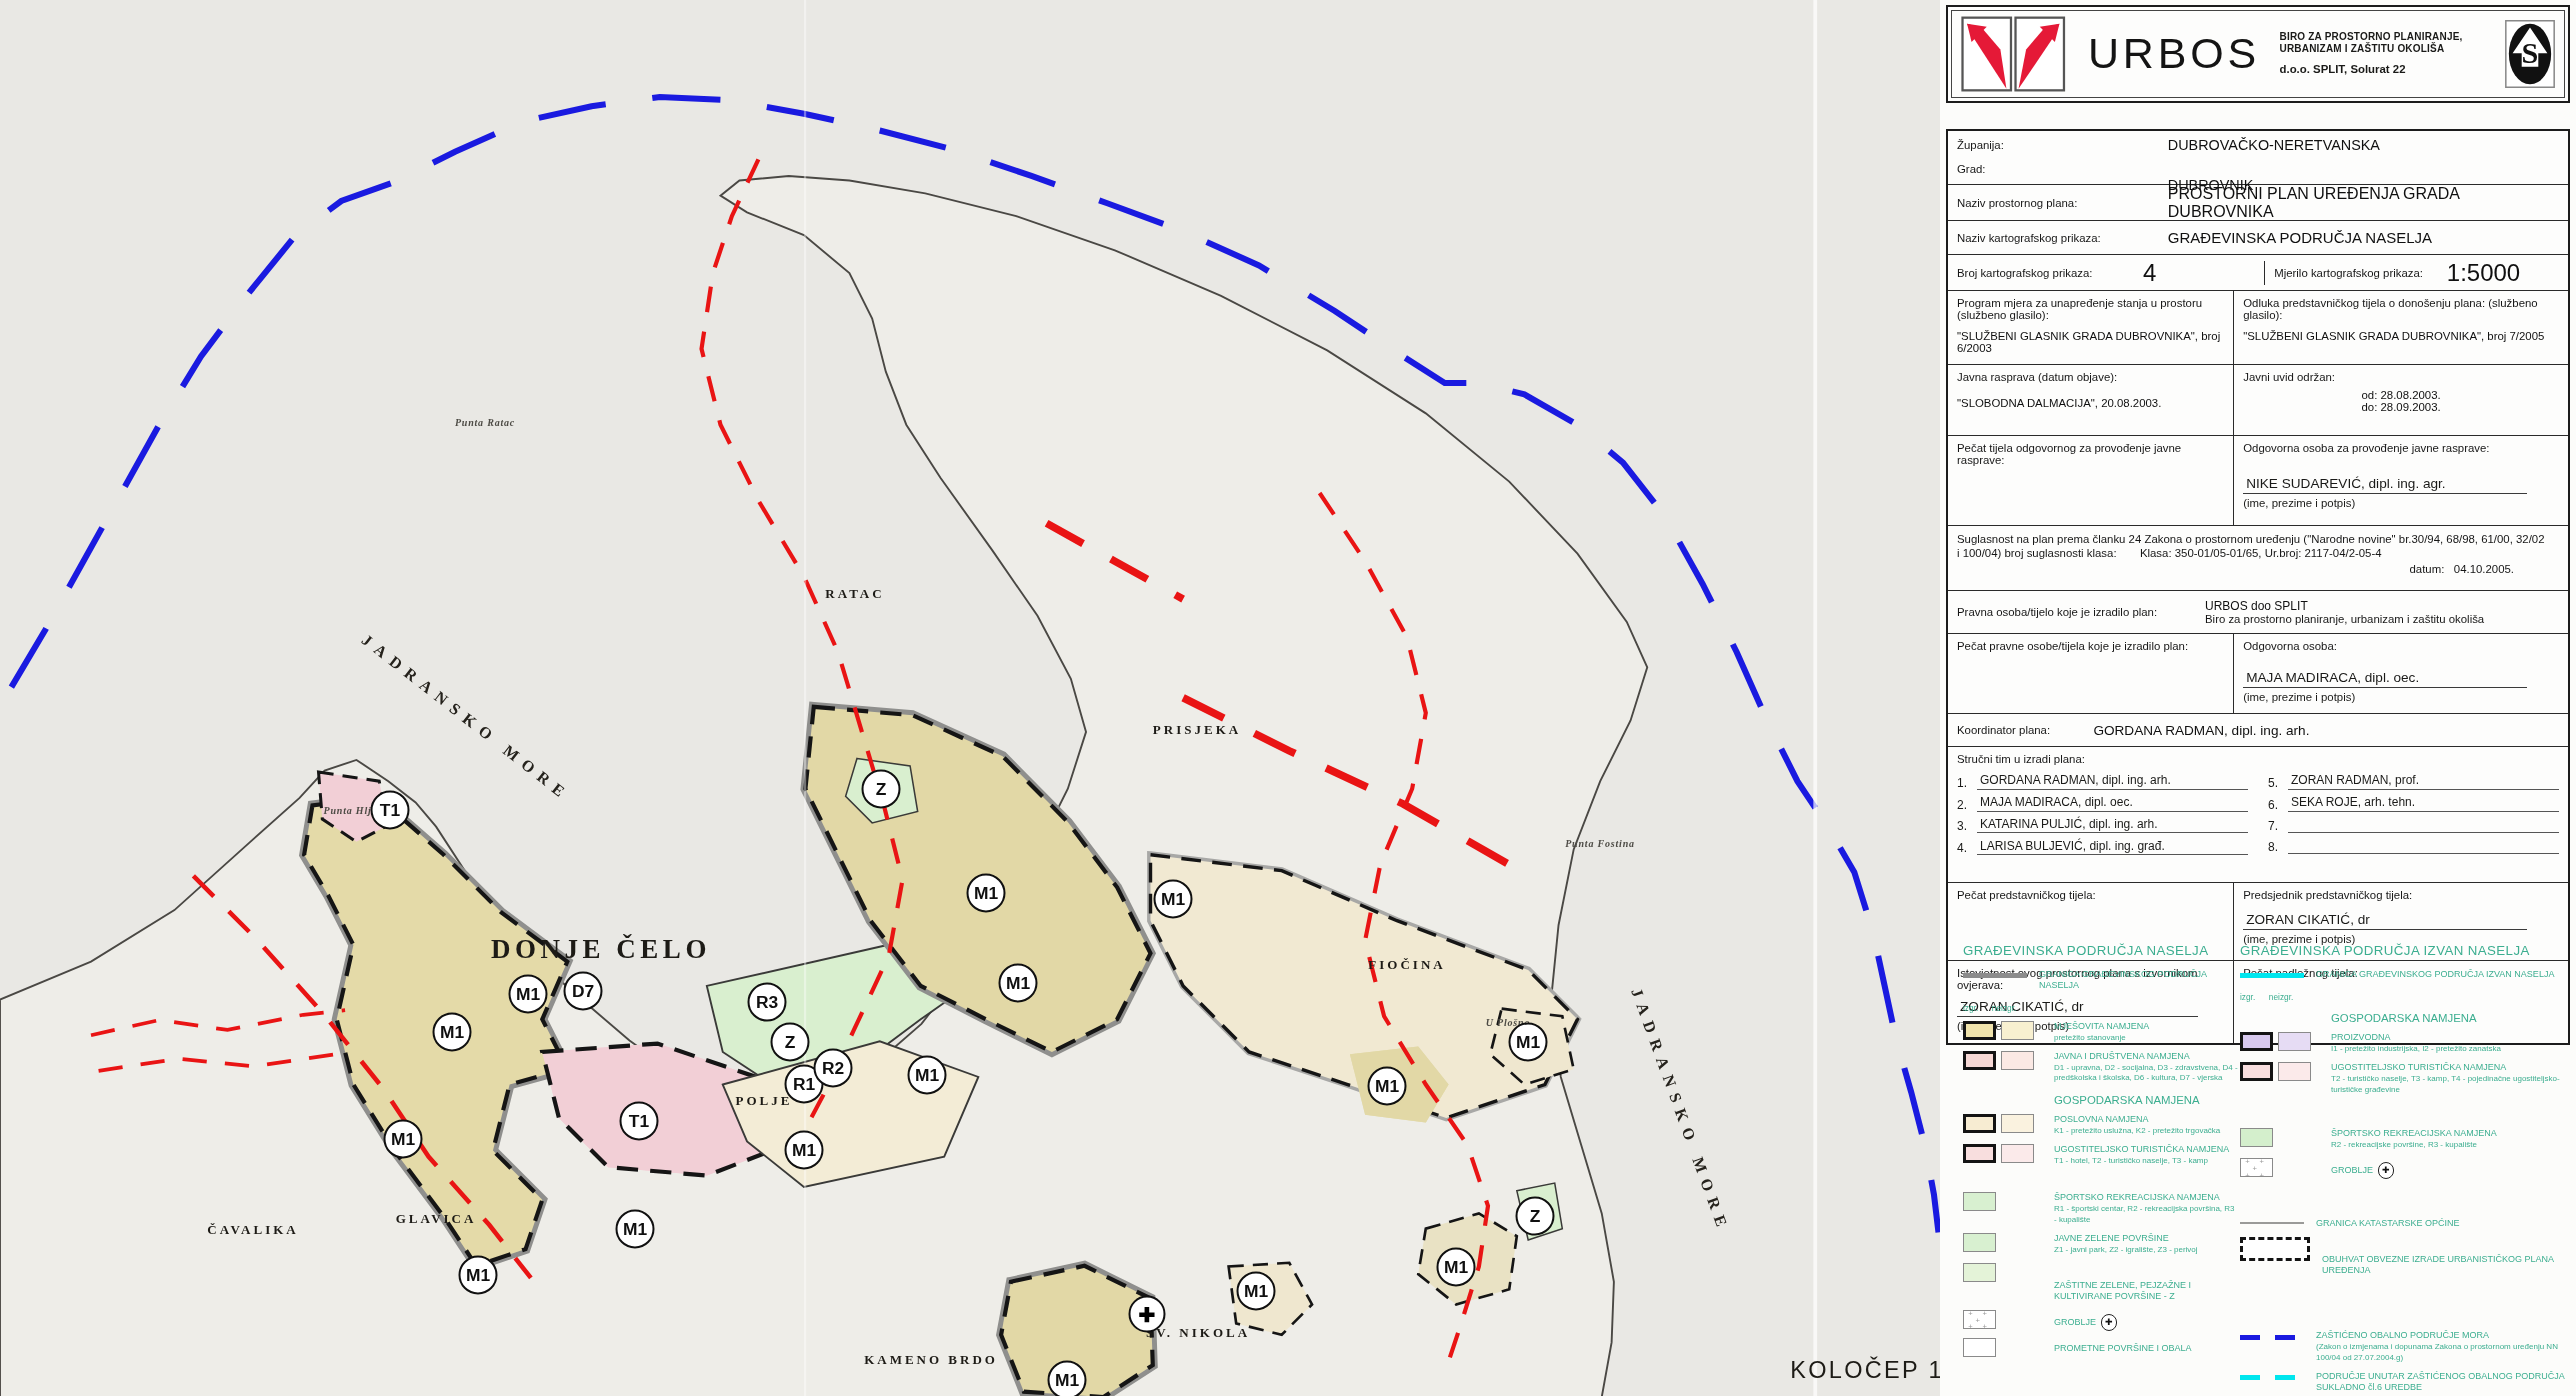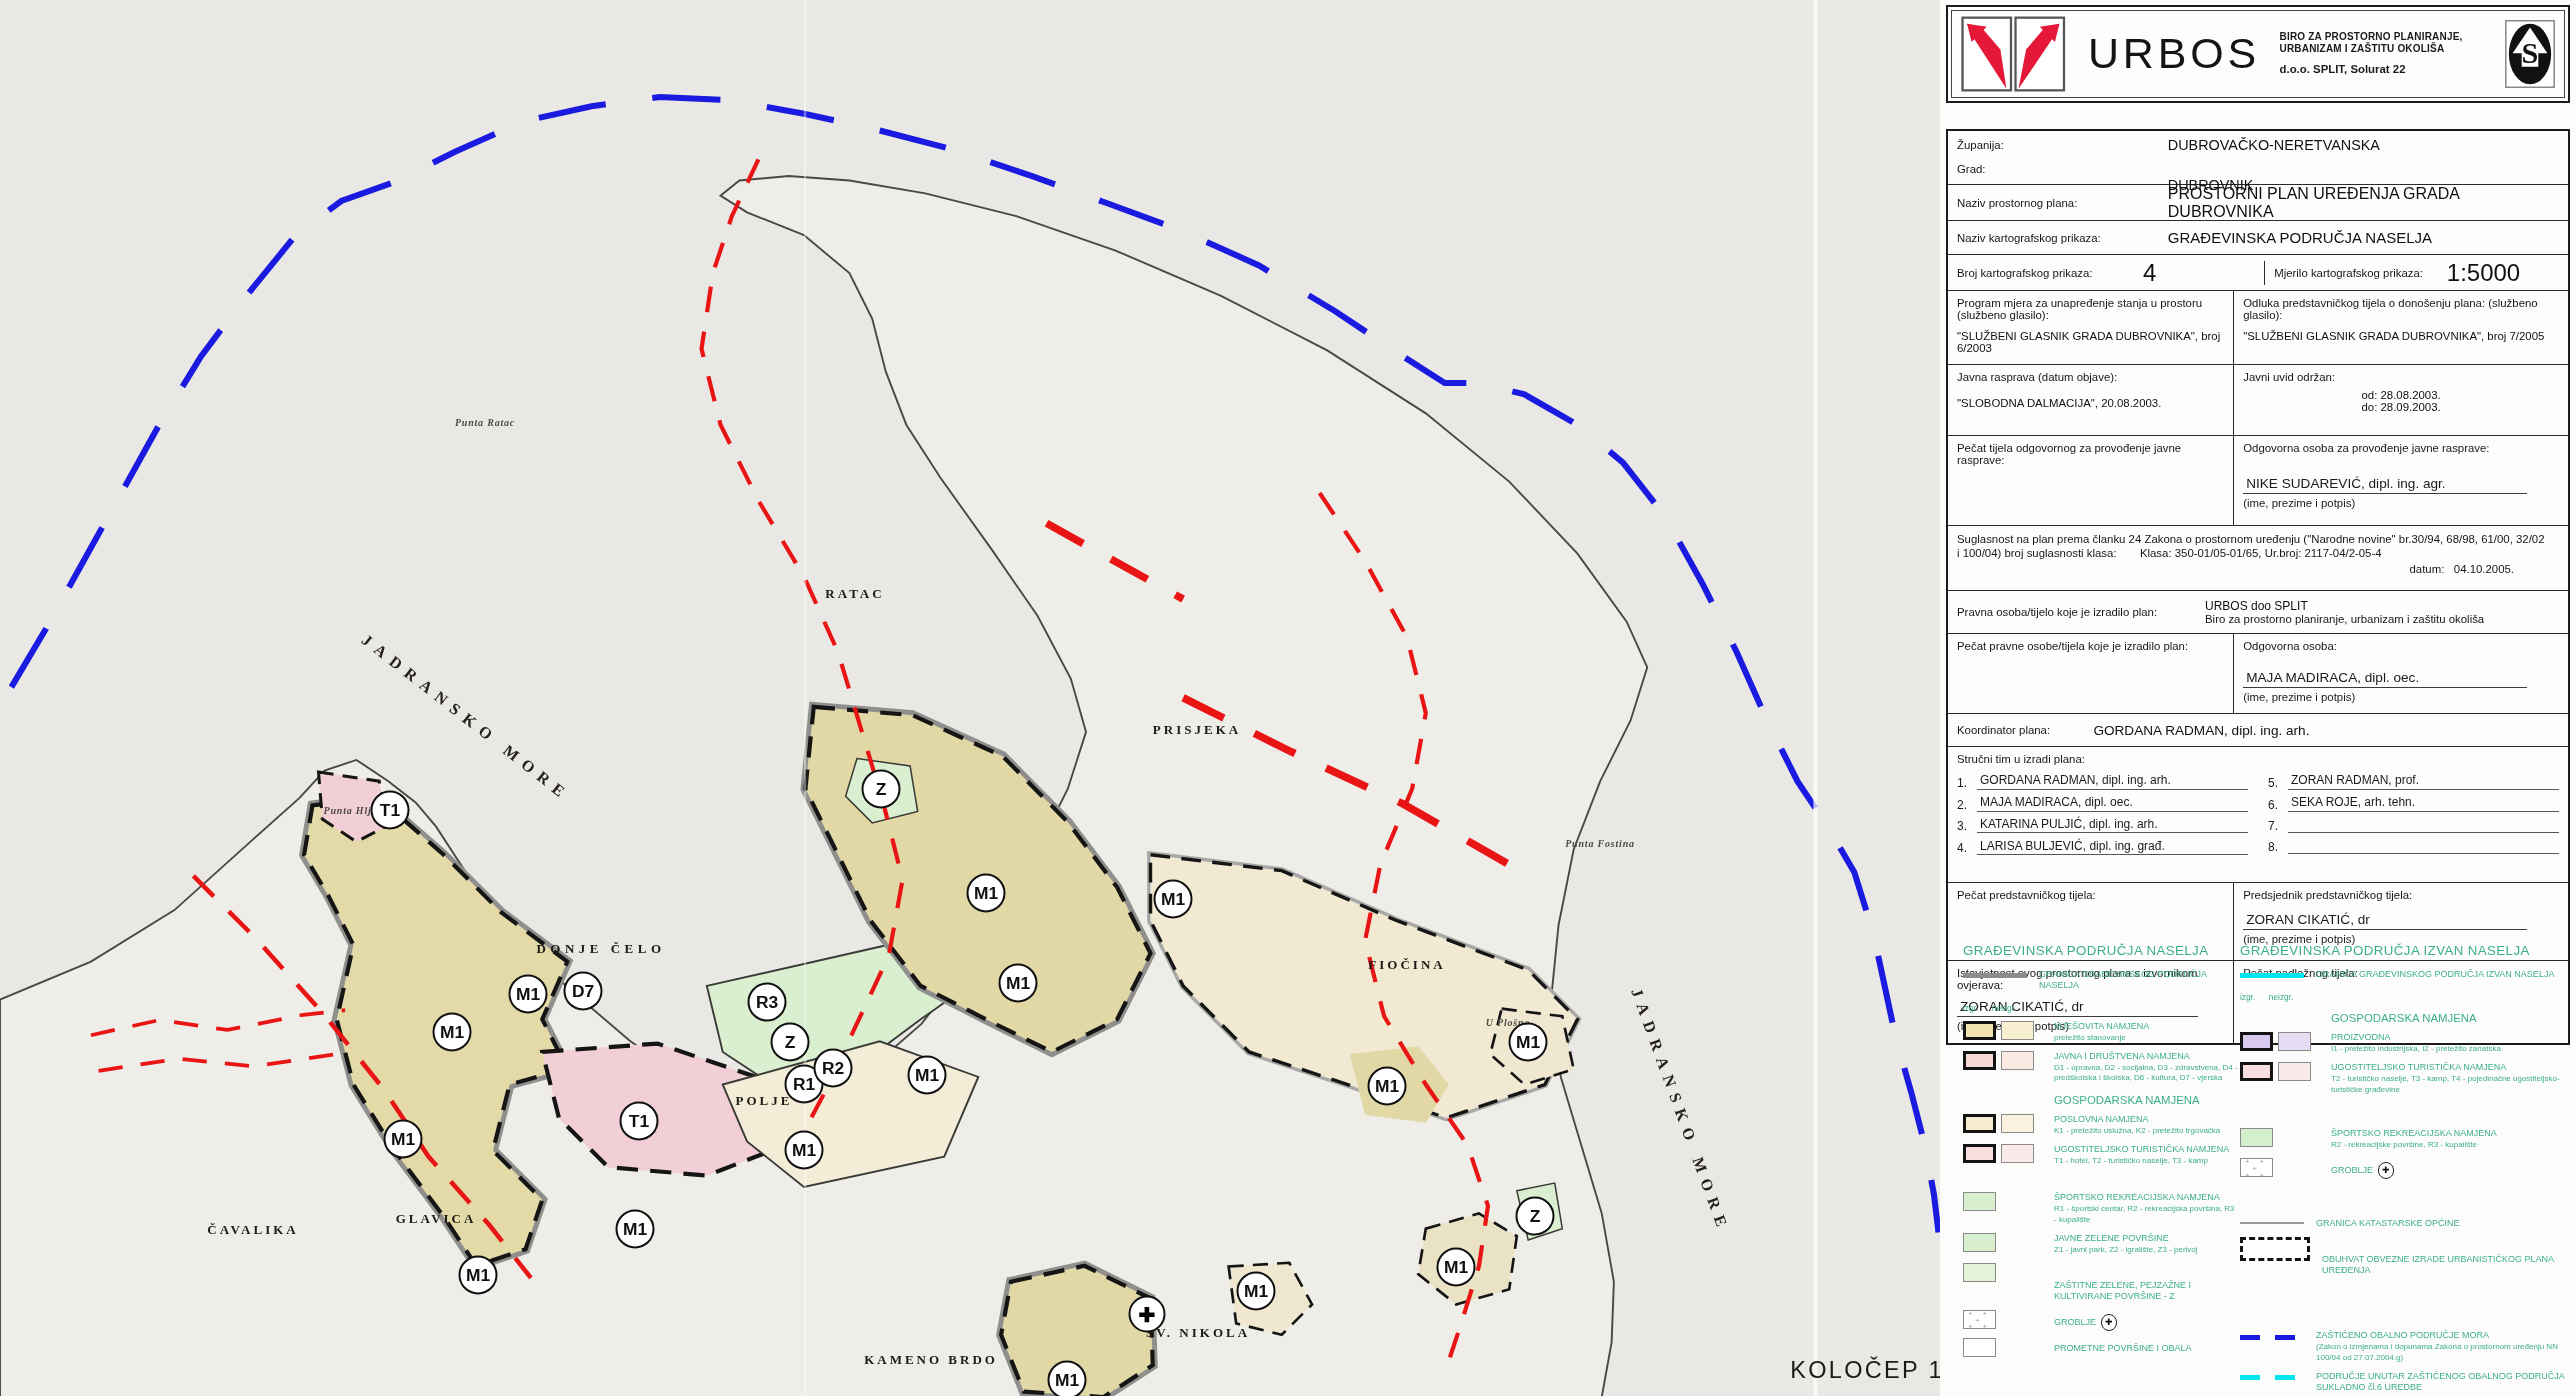--- a/index.html
+++ b/index.html
@@ -5,21 +5,21 @@
   html,body{margin:0;padding:0}
   body{width:2576px;height:1397px;position:relative;overflow:hidden;
        font-family:"Liberation Sans",sans-serif;background:#e9e8e4;color:#1a1a18}
 
   
   #map{position:absolute;left:0;top:0;width:1940px;height:1397px;background:#e9e8e4}
   #map svg{position:absolute;left:0;top:0}
   #map-labels{position:absolute;left:0;top:0;width:1940px;height:1397px;pointer-events:none}
   .plbl{position:absolute;transform:translate(-50%,-50%);white-space:nowrap;
         font-family:"Liberation Serif",serif;font-weight:bold;color:#1d1b16}
-  .plbl.big{font-size:13px;letter-spacing:4.5px}
+  .plbl.big{font-size:27px;letter-spacing:4.5px}
   .plbl.med{font-size:13px;letter-spacing:3px}
   .plbl.punta{font-size:10px;letter-spacing:0.8px;font-style:italic;color:#4d4b45}
   .plbl.sheet{font-family:"Liberation Sans",sans-serif;font-weight:normal;font-size:23.5px;letter-spacing:2.3px}
   .sea-lbl{position:absolute;white-space:nowrap;font-family:"Liberation Serif",serif;
            font-weight:bold;font-size:16px;letter-spacing:7.6px;color:#25221c}
   .zmark{position:absolute;width:35px;height:35px;border:2.3px solid #101010;border-radius:50%;
          background:#fff;display:flex;align-items:center;justify-content:center;
          font-size:17.4px;font-weight:bold;transform:translate(-50%,-50%);color:#101010}
   .cem{position:absolute;width:33px;height:33px;border:2.3px solid #101010;border-radius:50%;
        background:#fff;display:flex;align-items:center;justify-content:center;

